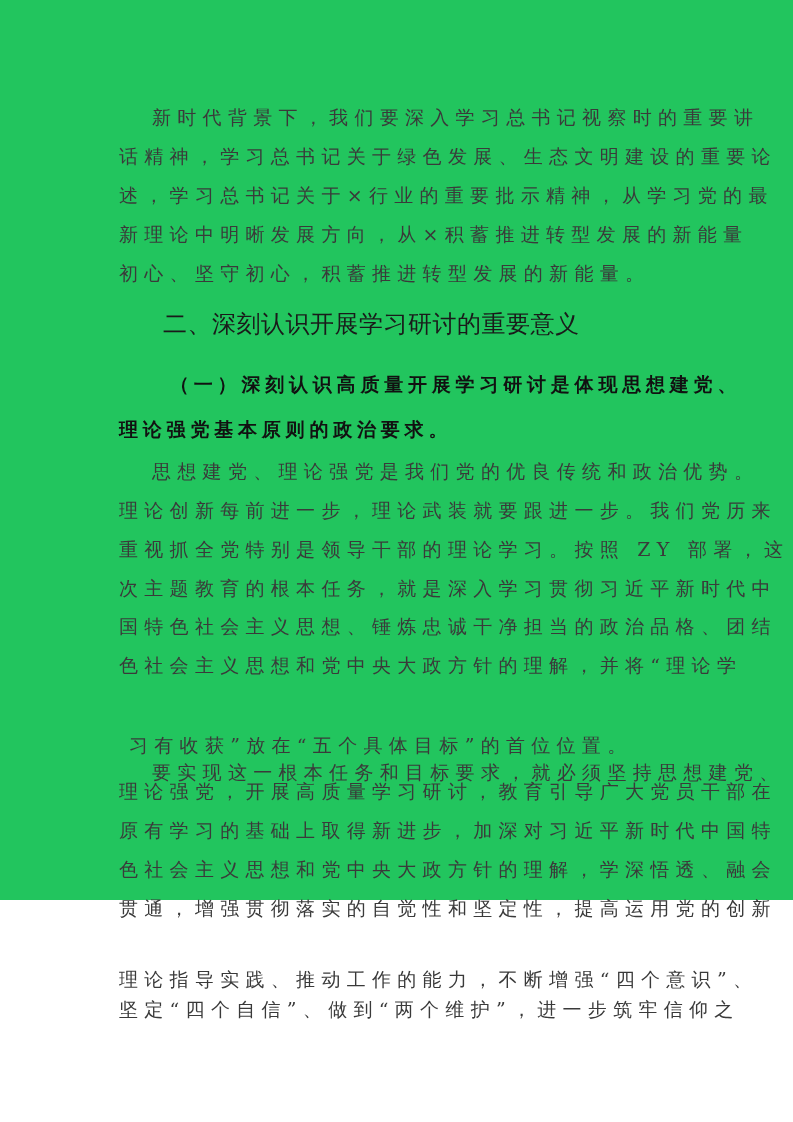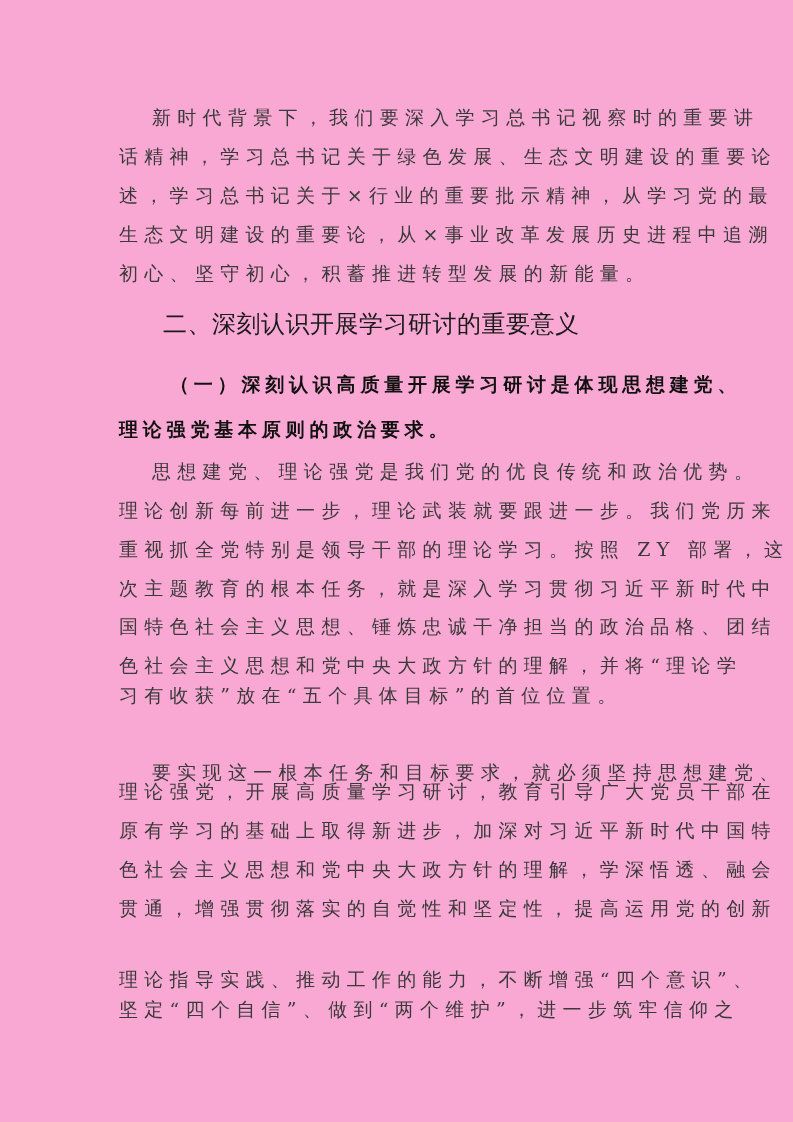--- a/index.html
+++ b/index.html
@@ -1,17 +1,17 @@
 <!DOCTYPE html>
 <html><head>
 <meta charset="utf-8">
 <style>
   html, body { margin:0; padding:0; background:#ffffff; }
   body { width:793px; height:1122px; position:relative; overflow:hidden; }
-  .page { position:absolute; left:0; top:0; width:793px; height:1122px; background:#f9a8d4; }
+  .page { position:absolute; left:0; top:0; width:793px; height:900px; background:#22c55e; }
   .line {
     position:absolute; left:119px; width:560px; height:30px;
     font-family:"DejaVu Serif", "Liberation Serif", serif;
     font-size:19px; line-height:30px; color:#3a3a3a;
     white-space:nowrap; letter-spacing:6.3px; font-weight:normal;
   }
   .indent { left:152px; }
   .h2 {
     position:absolute; left:163px; height:30px;
     font-family:"DejaVu Sans", "Liberation Sans", sans-serif;
@@ -26,39 +26,39 @@
 </style>
 </head>
 <body>
 
 <div class="page">
 
   <div>
     <div class="line indent" style="top:102px;">新时代背景下，我们要深入学习总书记视察时的重要讲</div>
     <div class="line" style="top:141px;">话精神，学习总书记关于绿色发展、生态文明建设的重要论</div>
     <div class="line" style="top:180px;">述，学习总书记关于×行业的重要批示精神，从学习党的最</div>
-    <div class="line" style="top:219px;">生态文明建设的重要论，从×事业改革发展历史进程中追溯</div>
+    <div class="line" style="top:219px;">新理论中明晰发展方向，从×积蓄推进转型发展的新能量</div>
     <div class="line" style="top:258px;">初心、坚守初心，积蓄推进转型发展的新能量。</div>
   </div>
 
   <div class="h2" style="top:309px;">二、深刻认识开展学习研讨的重要意义</div>
 
   <div>
     <div class="h3" style="left:170px; top:369px;">（一）深刻认识高质量开展学习研讨是体现思想建党、</div>
     <div class="h3" style="left:119px; top:414px;">理论强党基本原则的政治要求。</div>
   </div>
 
   <div>
     <div class="line indent" style="top:456px;">思想建党、理论强党是我们党的优良传统和政治优势。</div>
     <div class="line" style="top:495px;">理论创新每前进一步，理论武装就要跟进一步。我们党历来</div>
     <div class="line" style="top:534px;">重视抓全党特别是领导干部的理论学习。按照 ZY 部署，这</div>
     <div class="line" style="top:573px;">次主题教育的根本任务，就是深入学习贯彻习近平新时代中</div>
     <div class="line" style="top:611px;">国特色社会主义思想、锤炼忠诚干净担当的政治品格、团结</div>
     <div class="line" style="top:650px;">色社会主义思想和党中央大政方针的理解，并将“理论学</div>
-    <div class="line" style="top:680px;">习有收获”放在“五个具体目标”的首位位置。</div>
+    <div class="line" style="top:730px;margin-left:10px;">习有收获”放在“五个具体目标”的首位位置。</div>
   </div>
 
   <div>
     <div class="line indent" style="top:737px;margin-top:20px;">要实现这一根本任务和目标要求，就必须坚持思想建党、</div>
     <div class="line" style="top:776px;">理论强党，开展高质量学习研讨，教育引导广大党员干部在</div>
     <div class="line" style="top:815px;">原有学习的基础上取得新进步，加深对习近平新时代中国特</div>
     <div class="line" style="top:854px;">色社会主义思想和党中央大政方针的理解，学深悟透、融会</div>
     <div class="line" style="top:893px;">贯通，增强贯彻落实的自觉性和坚定性，提高运用党的创新</div>
     <div class="line" style="top:932px;margin-top:32px;">理论指导实践、推动工作的能力，不断增强“四个意识”、</div>
     <div class="line" style="top:994px;">坚定“四个自信”、做到“两个维护”，进一步筑牢信仰之</div>

